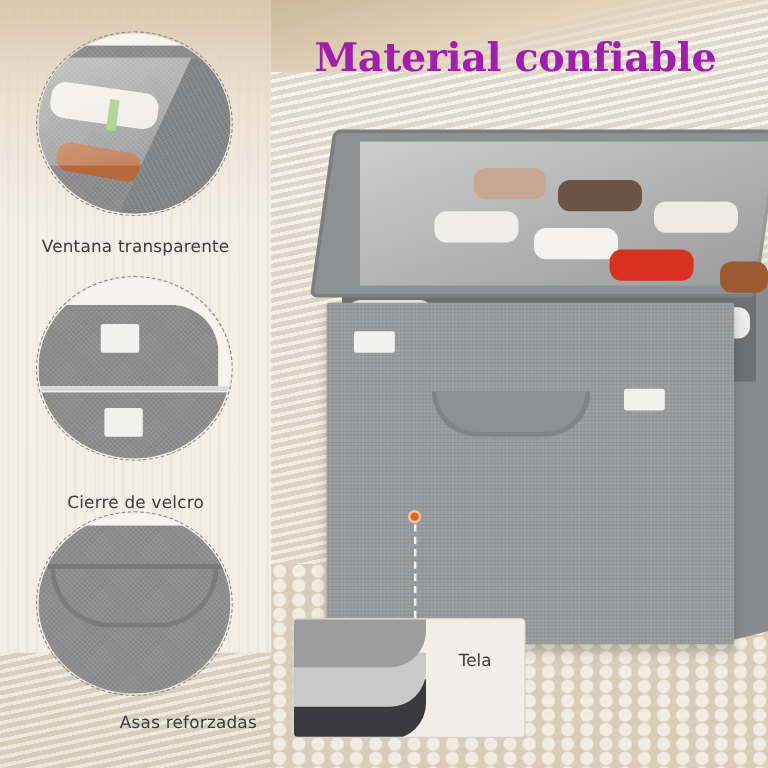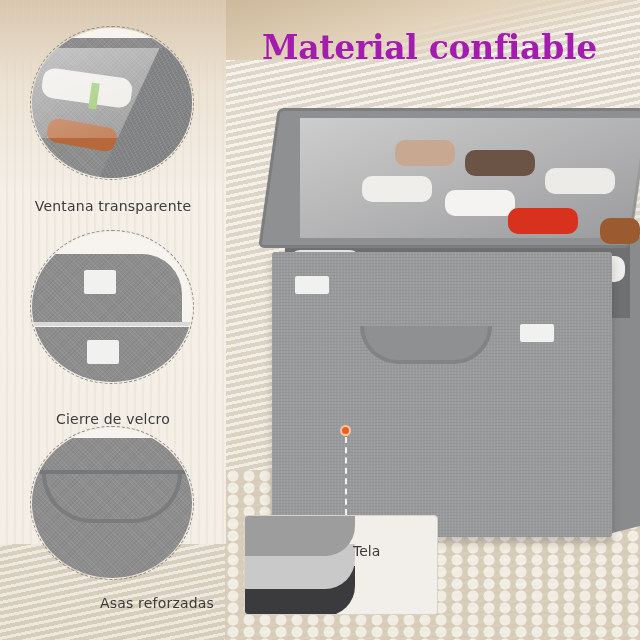--- a/index.html
+++ b/index.html
@@ -100,21 +100,21 @@
   .marker-line {
     position: absolute; left: 345px; top: 437px; width: 0; height: 78px;
     border-left: 2px dashed #f4f2ef;
   }
   .callout {
     position: absolute; left: 244px; top: 515px; width: 194px; height: 100px;
     background: #f2efea; border: 1px solid #d8d2c8; border-radius: 4px; overflow: hidden;
   }
   .layer { position: absolute; left: 0; width: 110px; height: 60px; border-radius: 0 0 30px 0; }
   .callout-text {
-    position: absolute; left: 108px; top: 24px; width: 86px; 
+    position: absolute; left: 108px; top: 24px; width: 86px; text-align: center;
     font-size: 14px; line-height: 22px; color: #3b3b3b;
   }
 </style>
 </head>
 <body>
 
 <div class="scene"></div>
 <div class="wall-shadow"></div>
 <div class="rug-bottom"></div>
 

